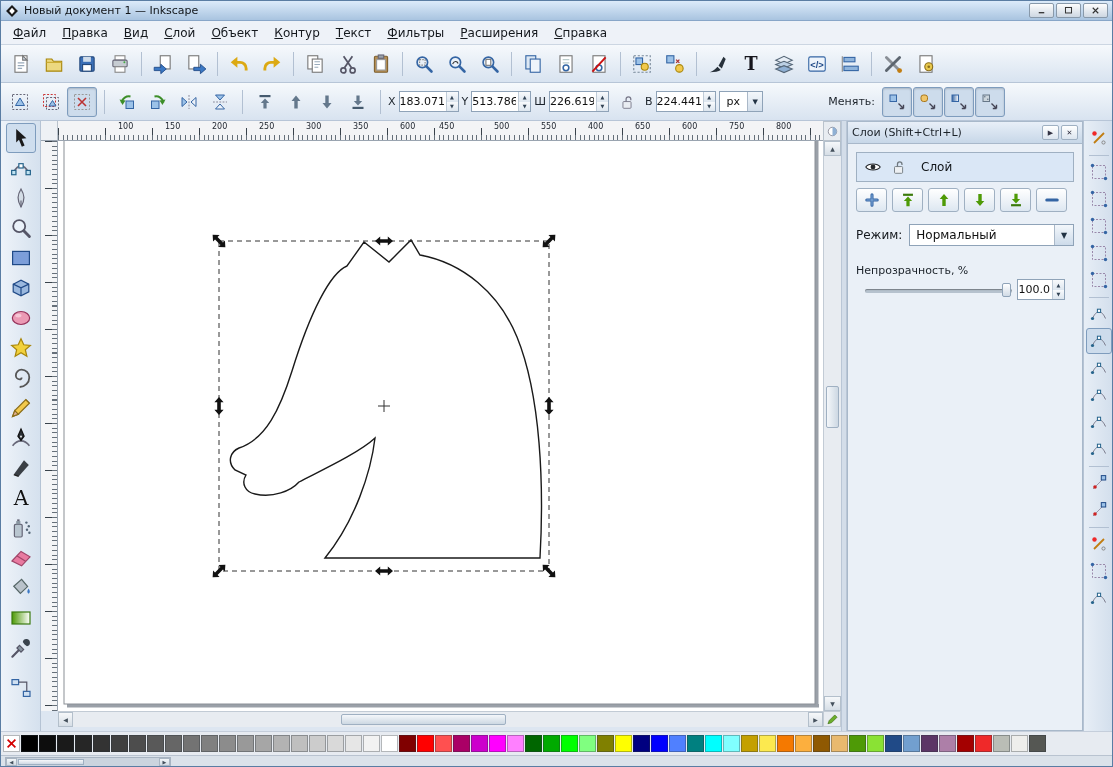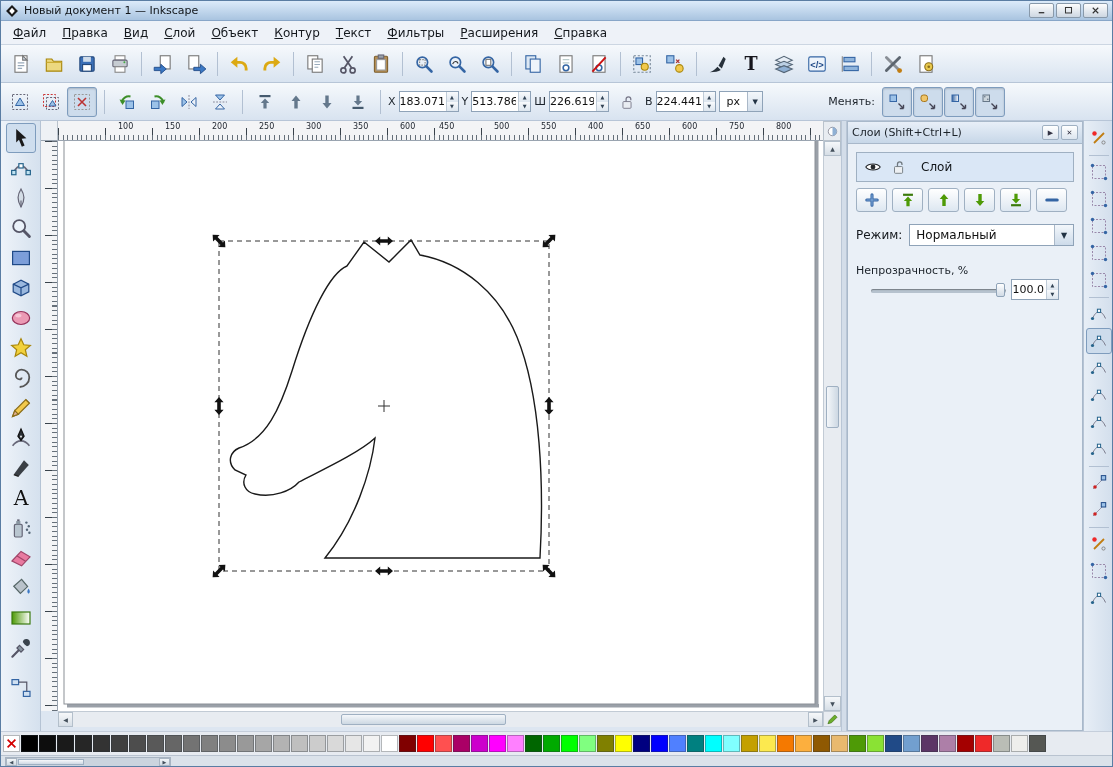--- a/index.html
+++ b/index.html
@@ -92,21 +92,21 @@
   .layer-row.selected { background:#dae7f6; }
   .lr-btn { width:24px; height:24px; border:0; background:transparent; display:flex; align-items:center; justify-content:center; padding:0; }
   .lr-label { font-size:12px; color:#101418; padding-left:8px; }
   .layer-btns { display:flex; gap:5px; margin:4px 8px 0; }
   .lp-btn { width:31px; height:24px; border:1px solid #9fb0c2; border-radius:3px; background:linear-gradient(#ffffff,#dde7f1); display:flex; align-items:center; justify-content:center; padding:0; }
   .mode-row { display:flex; align-items:center; margin:12px 8px 0; gap:7px; font-size:12px; color:#14181d; }
   .combo { flex:1; display:flex; height:22px; border:1px solid #8fa3b8; background:#fff; align-items:center; }
   .combo .cval { flex:1; padding:0 6px; font-size:12px; color:#111; }
   .combo .carr { width:19px; height:100%; border-left:1px solid #aab8c8; background:linear-gradient(#f3f7fb,#cddbea); display:flex; align-items:center; justify-content:center; font-size:8px; color:#234; }
   .opacity-label { margin:18px 8px 2px; font-size:11px; color:#1b2229; }
-  .opacity-row { display:flex; align-items:center; margin:0 23px; gap:5px; }
+  .opacity-row { display:flex; align-items:center; margin:0 17px; gap:5px; }
   .slider { flex:1; height:18px; position:relative; }
   .slider .groove { position:absolute; left:0; right:0; top:8px; height:4px; background:#b6c2ce; border-radius:2px; box-shadow:inset 0 1px 1px rgba(0,0,0,.35); }
   .slider .handle { position:absolute; right:1px; top:2px; width:9px; height:14px; background:linear-gradient(#ffffff,#d1dbe6); border:1px solid #8fa3b8; border-radius:2px; }
   .op-spin { display:flex; border:1px solid #8fa3b8; background:#fff; height:21px; }
   .op-spin input { width:34px; border:0; outline:0; font-size:11px; text-align:right; padding-right:2px; font-family:inherit; background:transparent; color:#111; }
 
   
   .palette { position:absolute; left:0; top:730px; width:1113px; height:24px; background:#e7ebf1; border-top:1px solid #c5cedb; display:flex; align-items:center; padding:0 2px; gap:1px; overflow:hidden; }
   .swatch { width:17px; height:17px; border:1px solid rgba(40,48,56,.35); flex:0 0 auto; }
   .swatch.none { background:#fff; display:flex; align-items:center; justify-content:center; }

